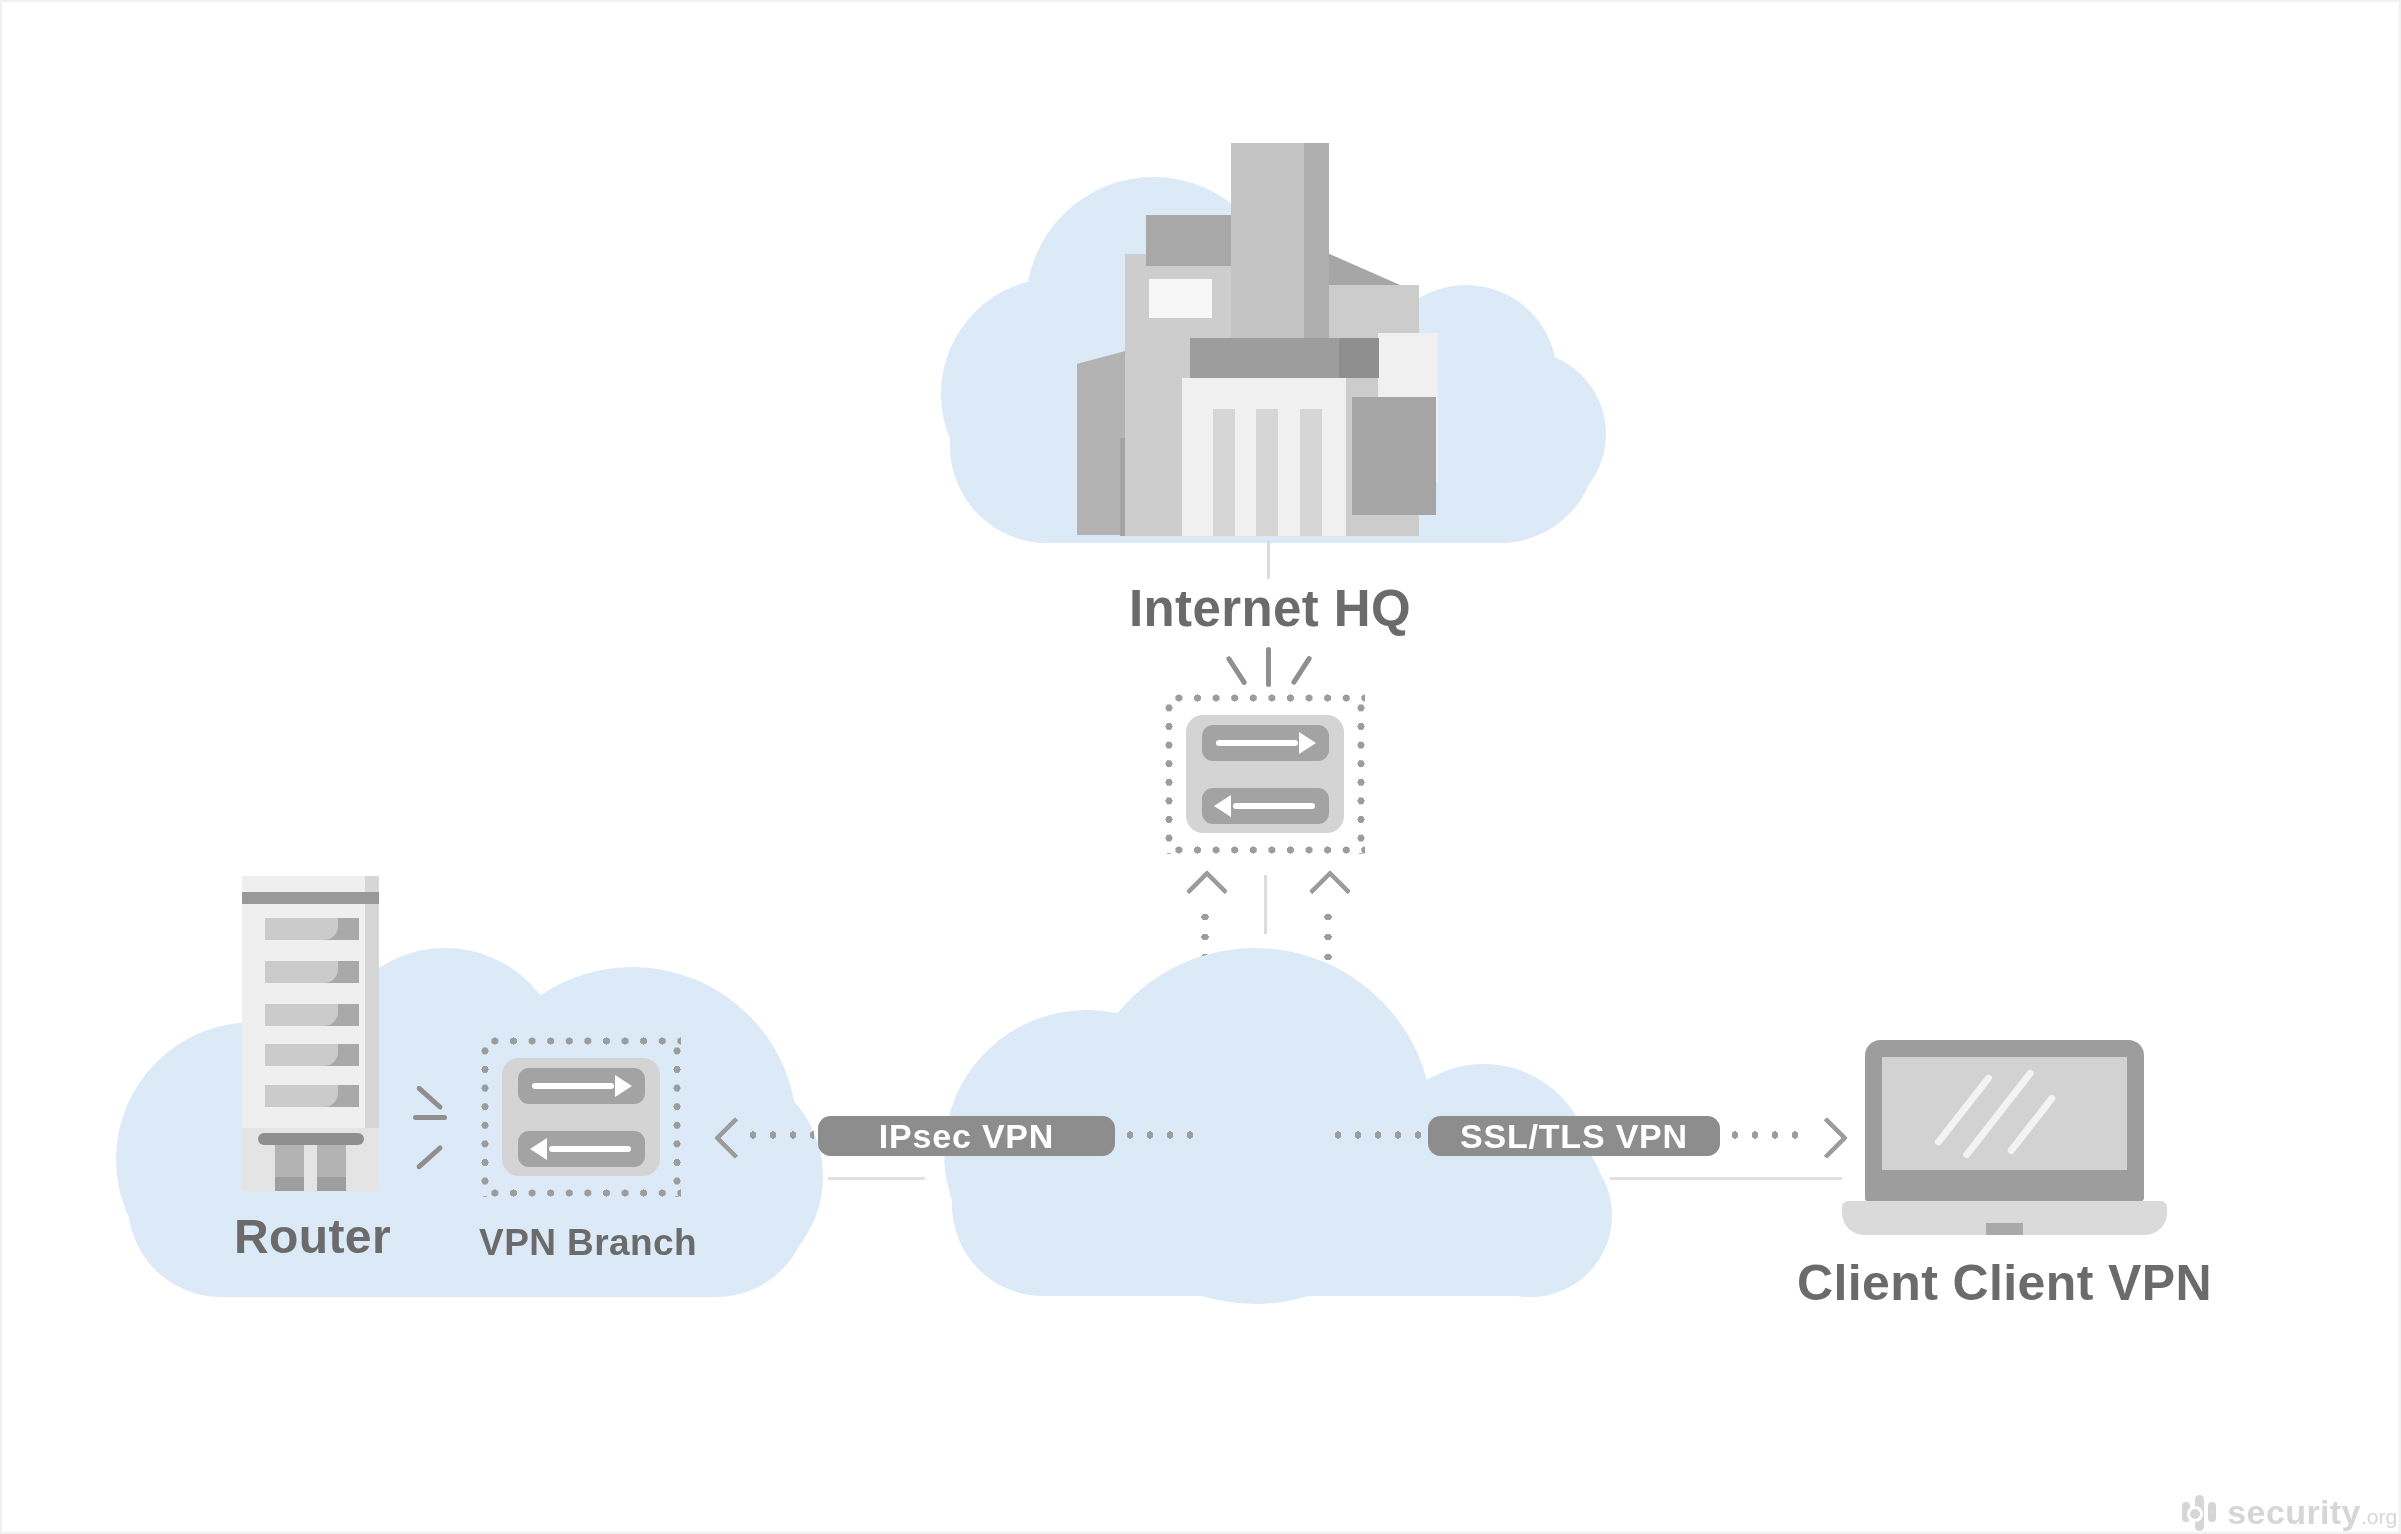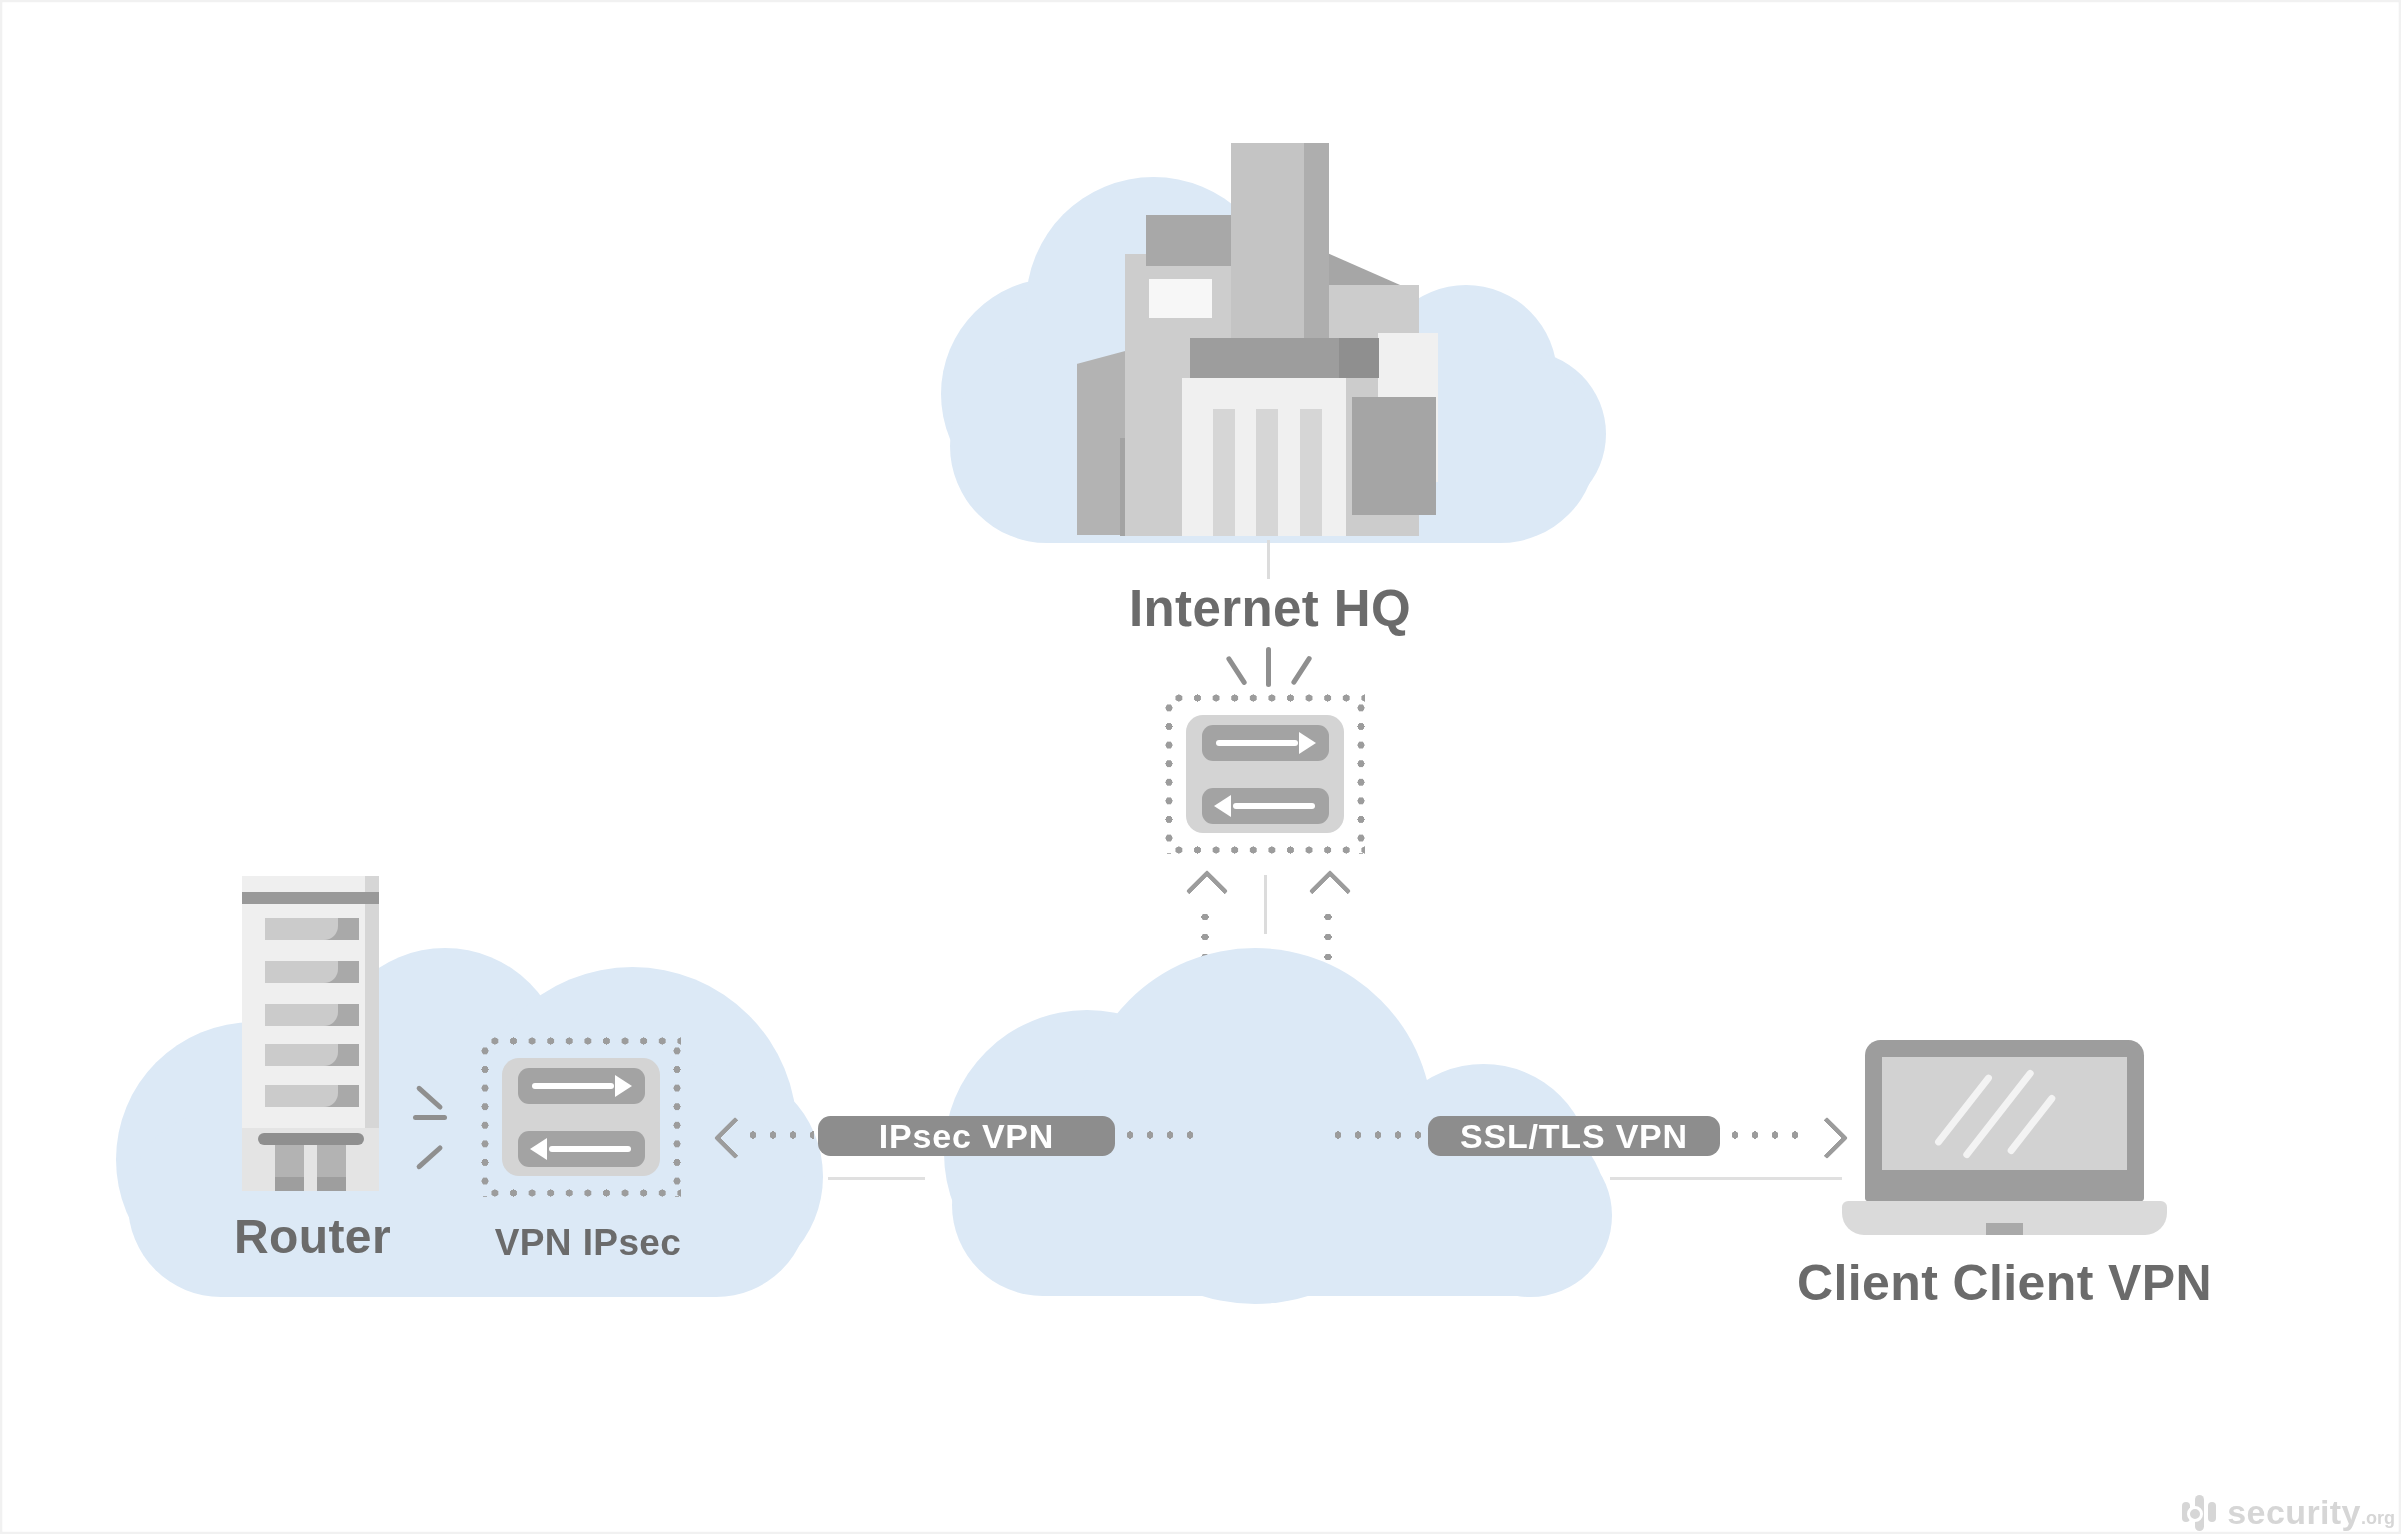--- a/index.html
+++ b/index.html
@@ -76,21 +76,21 @@
   
   .lap-slash { position:absolute; width:7px; border-radius:3.9px; background:#f3f3f3; transform:rotate(38deg); }
 
   
   #brand { position:absolute; left:2182px; top:1491px; height:43px; display:flex; align-items:center; gap:9.3px; }
   #brand .bicon { position:relative; width:36px; height:36px; }
   #brand .bbar { position:absolute; background:#d6d6d6; border-radius:4.6px; }
   #brand .bdot { position:absolute; width:10px; height:10px; border-radius:50%; background:#d6d6d6; border:3.1px solid #fff; }
   #brand .btext { display:flex; align-items:baseline; color:#d6d6d6; }
   #brand .bname { font-size:34px; font-weight:700; letter-spacing:0.4px; }
-  #brand .btld  { font-size:18px; font-weight:700; }
+  #brand .btld  { font-size:21px; font-weight:400; }
 </style>
 </head>
 <body>
 
 <div id="canvas">
 
   <div class="abs" style="left:941px; top:177px; width:666px; height:365px;">
     <div class="cloud-part cc" style="left:0px;   top:101px; width:232px; height:232px;"></div>
     <div class="cloud-part cc" style="left:85px; top:0px;   width:255px; height:255px;"></div>
     <div class="cloud-part cc" style="left:333px; top:132px; width:232px; height:232px;"></div>
@@ -190,21 +190,21 @@
   </div>
 
   <div class="devbox" style="left:481px; top:1037px;">
     <div class="devbody">
       <div class="devbar b1 right"></div>
       <div class="devbar b2 lefta"></div>
     </div>
   </div>
 
   <div class="label" style="left:119px; top:1209px; width:387px; font-size:48px;">Router</div>
-  <div class="label" style="left:406px; top:1222px; width:364px; font-size:37px;">VPN IPsec</div>
+  <div class="label" style="left:406px; top:1222px; width:364px; font-size:37px;">VPN Branch</div>
 
   <div class="chev left" style="left:720px; top:1123px;"></div>
   <div class="hdots" style="left:743px;  top:1131px; width:71px;"></div>
   <div class="badge" style="left:818px; width:297px;">IPsec VPN</div>
   <div class="hdots" style="left:1120px; top:1131px; width:84px;"></div>
   <div class="uline" style="left:828px; top:1177px; width:97px;"></div>
 
   <div class="hdots" style="left:1328px; top:1131px; width:96px;"></div>
   <div class="badge" style="left:1428px; width:292px;">SSL/TLS VPN</div>
   <div class="hdots" style="left:1725px; top:1131px; width:84px;"></div>

